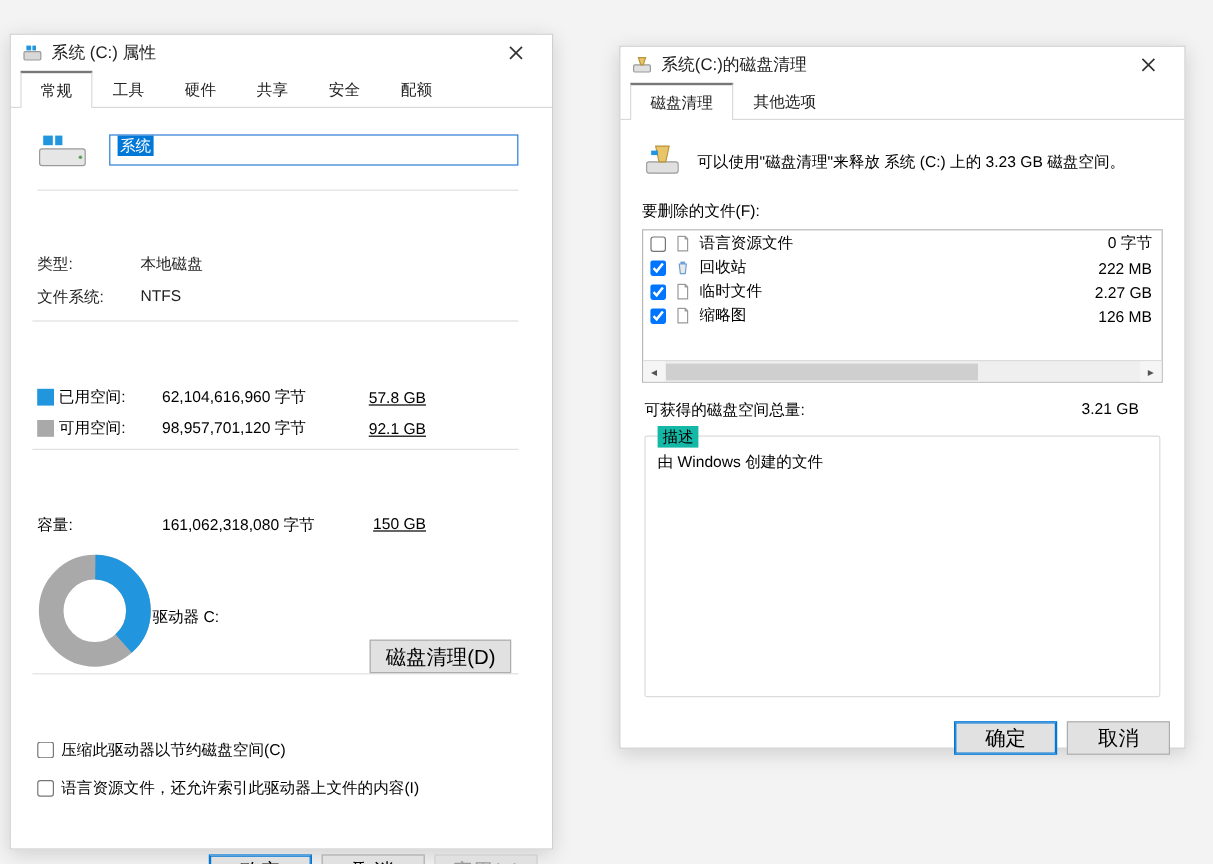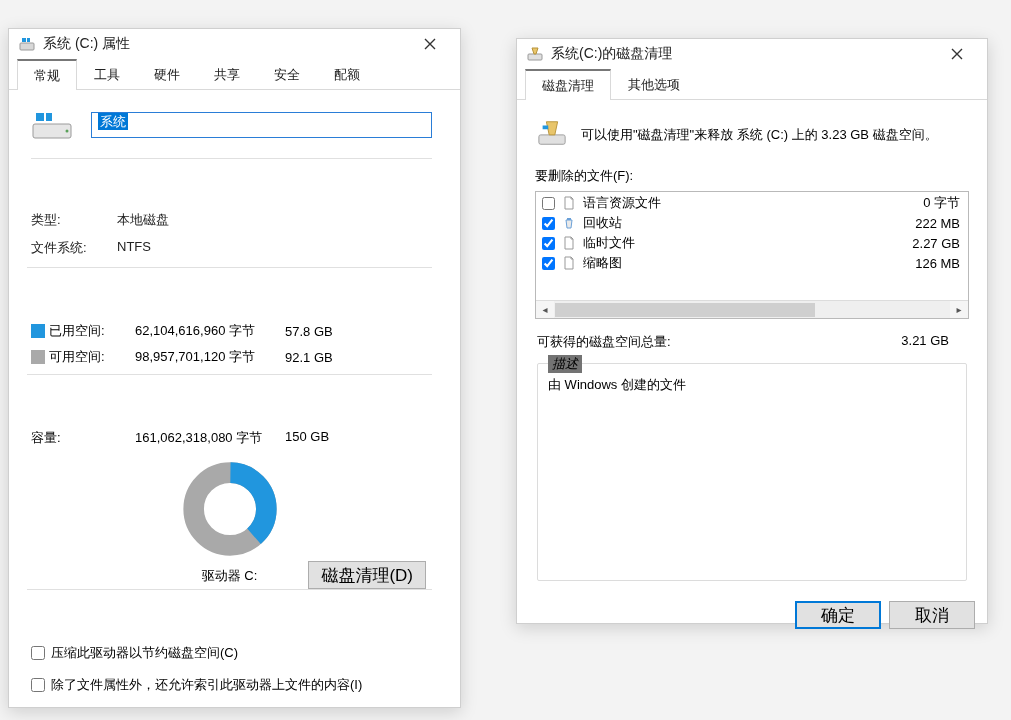--- a/index.html
+++ b/index.html
@@ -101,32 +101,32 @@
   .space-row {
     display:grid;
     grid-template-columns: 18px 86px 150px 70px;
     align-items:center;
     margin-bottom:8px;
   }
   .swatch { width:14px; height:14px; }
   .swatch.used { background:#2196de; }
   .swatch.free { background:#a9a9a9; }
   .space-bytes { text-align:left; padding-right:20px; }
-  .space-gb { text-align:left; }
+  .space-gb { text-align:right;text-decoration:underline; }
   .capacity-block {
     padding:14px 4px 0 4px;
     font-size:13px;
     border-bottom:1px solid #e0e0e0;
   }
   .capacity-row {
     display:grid;
     grid-template-columns: 104px 150px 70px;
     margin-bottom:8px;
   }
-  .chart-wrap { display:flex; flex-direction:column; align-items:center; padding:6px 0 12px 0; }
+  .chart-wrap { display:flex; align-items:center; padding:6px 0 12px 0; }
   .donut {
     width:96px; height:96px;
   }
   .chart-label { font-size:13px; margin-top:10px; }
   .cleanup-btn-row {
     display:flex; justify-content:flex-end;
     margin-top:-36px;
     padding-right:2px;
   }
   .winbtn {
@@ -211,23 +211,22 @@
   .desc-group {
     border:1px solid #dcdcdc;
     border-radius:2px;
     padding:12px 10px 10px 10px;
     position:relative;
     height:218px;
     margin:0 2px;
   }
   .desc-group .legend {
     position:absolute; top:-9px; left:10px;
-    background:#737373; padding:0 4px;
-    font-size:13px;
-    font-style:italic;
+    background:#14b8a6; padding:0 4px;
+    font-size:13px;
   }
   .dr-btn-row {
     display:flex; justify-content:flex-end; gap:8px;
     padding:10px 12px 14px 0;
   }
 </style>
 </head>
 <body>
 
 <div class="dialog dialog-left">
@@ -320,21 +319,21 @@
       </div>
     </div>
 
     <div class="checks">
       <label class="check-row">
         <input type="checkbox" style="">
         <span>压缩此驱动器以节约磁盘空间(C)</span>
       </label>
       <label class="check-row">
         <input type="checkbox" style="">
-        <span>除了文件属性外，还允许索引此驱动器上文件的内容(I)</span>
+        <span>语言资源文件，还允许索引此驱动器上文件的内容(I)</span>
       </label>
     </div>
 
   </div>
 
   <div class="btn-row">
     <button class="winbtn primary">确定</button>
     <button class="winbtn">取消</button>
     <button class="winbtn disabled">应用(A)</button>
   </div>

